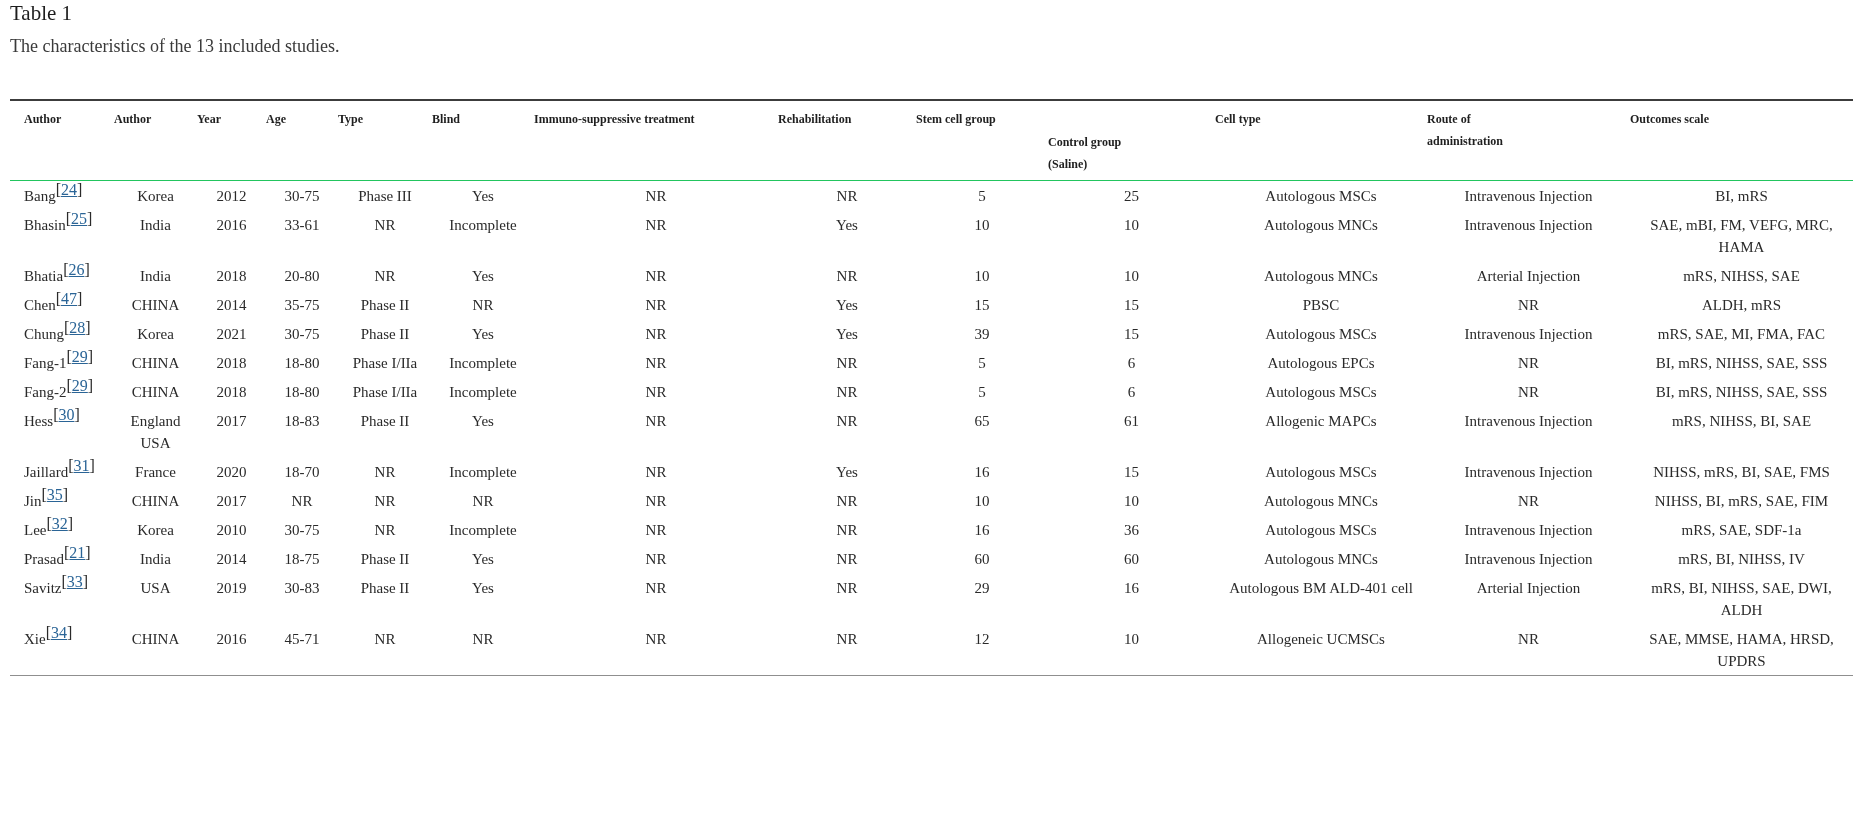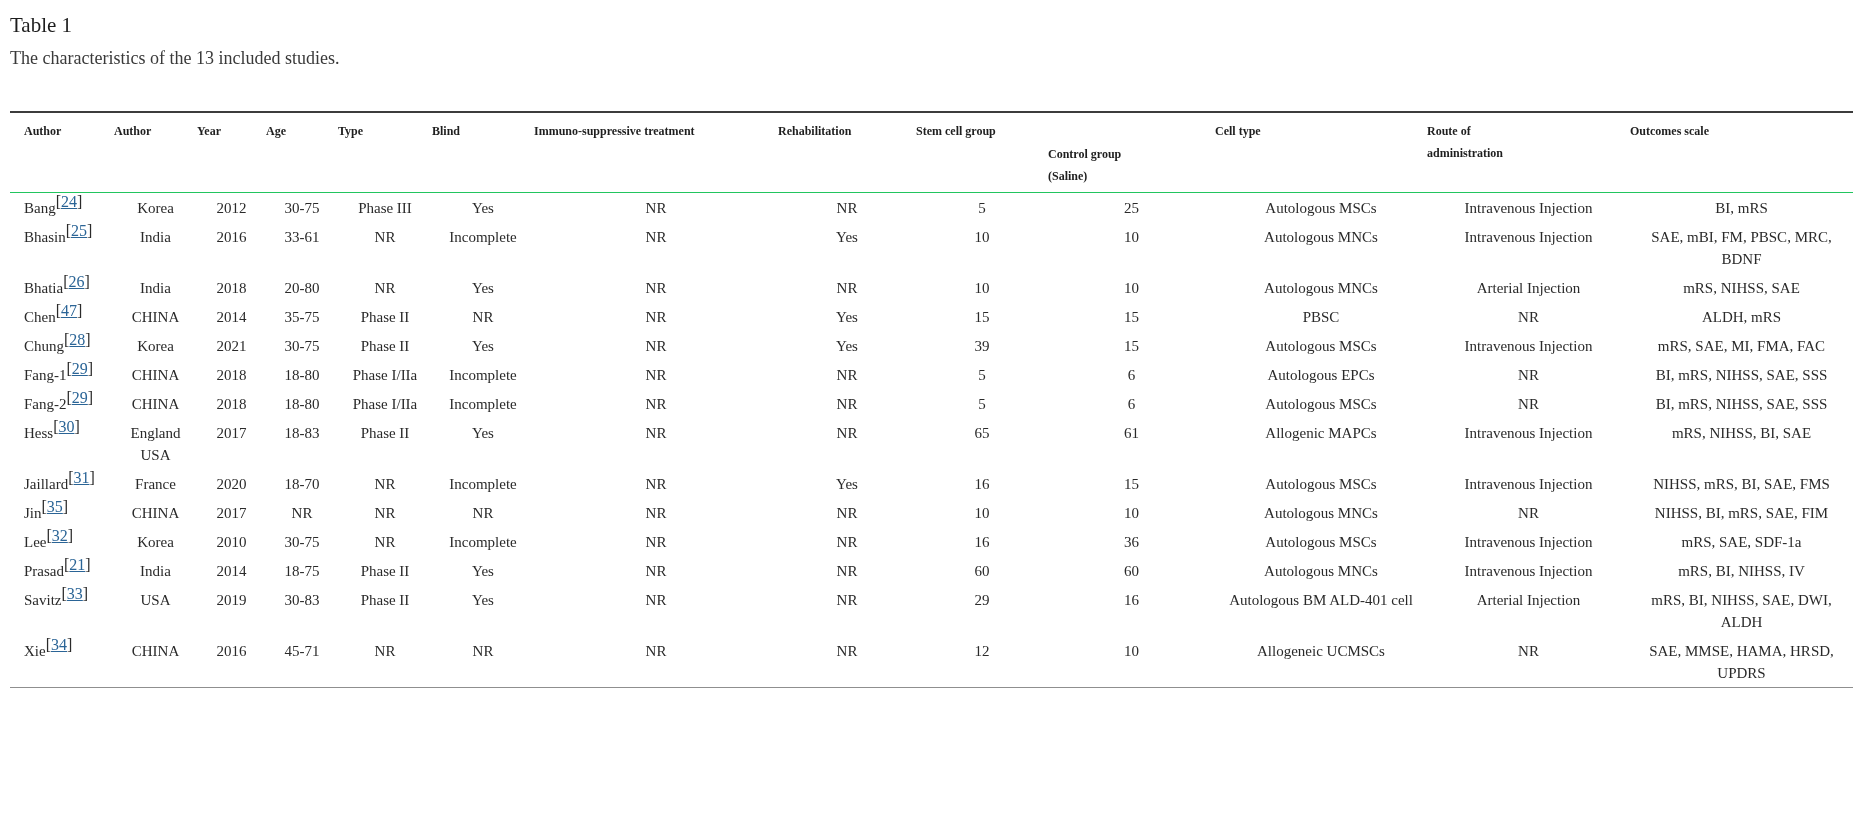--- a/index.html
+++ b/index.html
@@ -6,21 +6,21 @@
     margin:0;
     padding:0;
     background:#ffffff;
     font-family:"Liberation Serif","DejaVu Serif",serif;
     color:#212121;
   }
   .page{
     width:1859px;
     min-height:825px;
     box-sizing:border-box;
-    padding:12px 8px 0 10px;
+    padding:0 8px 0 10px;
     background:#ffffff;
   }
   .table-title{
     font-size:21px;
     font-weight:400;
     line-height:26px;
     margin:0;
     color:#1d1d1d;
   }
   .table-caption{
@@ -162,21 +162,21 @@
     <td>2016</td>
     <td>33-61</td>
     <td>NR</td>
     <td>Incomplete</td>
     <td>NR</td>
     <td>Yes</td>
     <td>10</td>
     <td>10</td>
     <td>Autologous MNCs</td>
     <td>Intravenous Injection</td>
-    <td>SAE, mBI, FM, PBSC, MRC, BDNF</td>
+    <td>SAE, mBI, FM, VEFG, MRC, HAMA</td>
   </tr>
 
   <tr>
     <td class="d-author"><span>Bhatia</span><sup class="ref"><span class="bk">[</span><a class="reflink">26</a><span class="bk">]</span></sup></td>
     <td>India</td>
     <td>2018</td>
     <td>20-80</td>
     <td>NR</td>
     <td>Yes</td>
     <td>NR</td>

